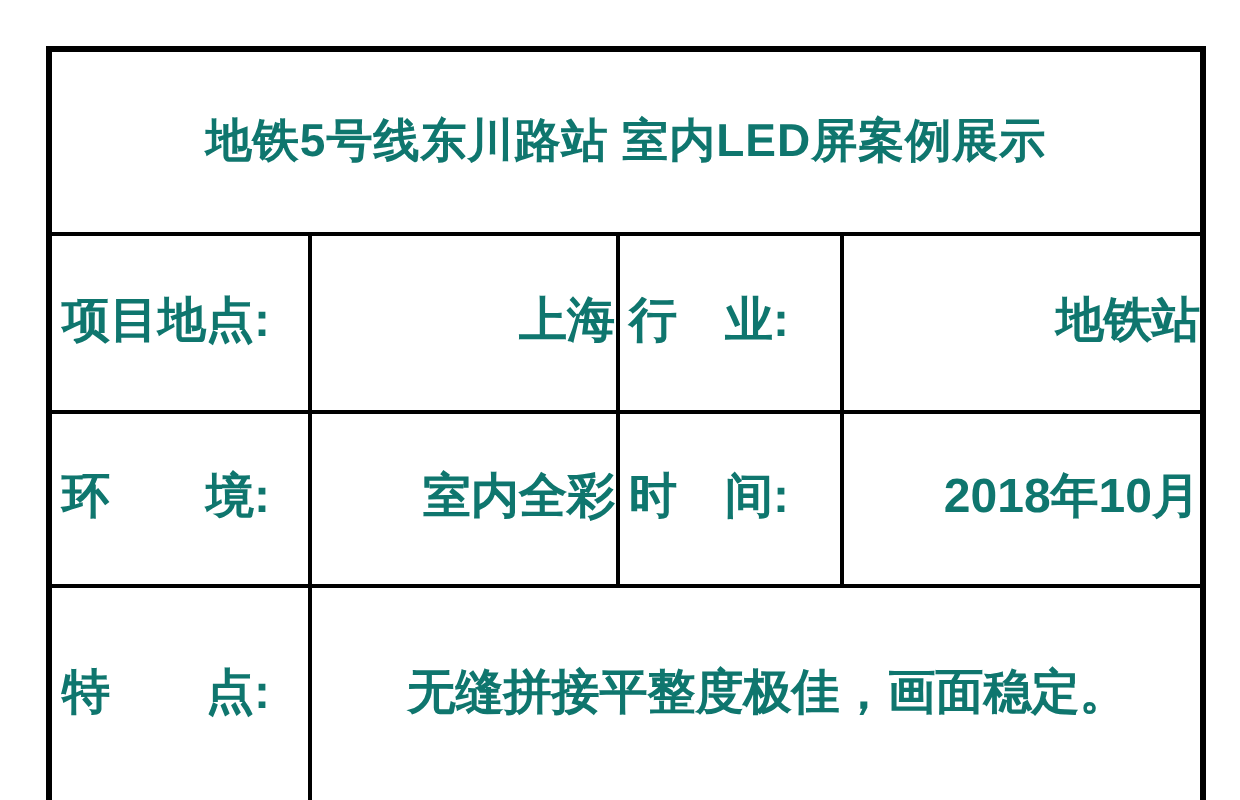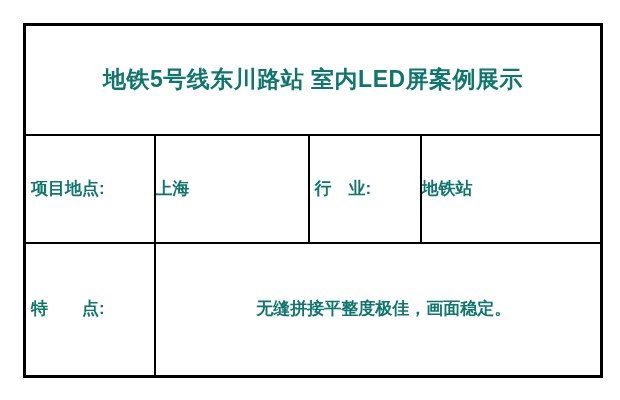--- a/index.html
+++ b/index.html
@@ -16,38 +16,38 @@
     top: 23px;
     width: 577px;
     height: 355px;
     border-collapse: collapse;
     table-layout: fixed;
     color: #0f766e;
   }
   .case-table td {
     border: 2px solid #000000;
     font-weight: bold;
-    font-size: 17px;
+    font-size: 24px;
     line-height: 1.2;
     vertical-align: middle;
     overflow: hidden;
     white-space: nowrap;
   }
   .case-table { border: 3px solid #000000; }
   .case-table td.title-cell {
     text-align: center;
     font-size: 23px;
     letter-spacing: 0.5px;
   }
   .case-table td.label-cell {
     text-align: left;
     padding-left: 5px;
   }
   .case-table td.value-cell {
-    text-align: left;
+    text-align: right;
   }
   .case-table td.feature-cell {
     text-align: center;
     padding-left: 12px;
   }
   tr.row-title  { height: 92px; }
   tr.row-1      { height: 89px; }
   tr.row-2      { height: 87px; }
   tr.row-3      { height: 111px; }
   col.c1 { width: 130px; }
@@ -68,18 +68,24 @@
   <tbody>
     <tr class="row-title">
       <td class="title-cell" colspan="4">地铁5号线东川路站 室内LED屏案例展示</td>
     </tr>
     <tr class="row-1">
       <td class="label-cell">项目地点:</td>
       <td class="value-cell">上海</td>
       <td class="label-cell">行　业:</td>
       <td class="value-cell">地铁站</td>
     </tr>
+    <tr class="row-2">
+      <td class="label-cell">环　　境:</td>
+      <td class="value-cell">室内全彩</td>
+      <td class="label-cell">时　间:</td>
+      <td class="value-cell">2018年10月</td>
+    </tr>
     <tr class="row-3">
       <td class="label-cell">特　　点:</td>
       <td class="feature-cell" colspan="3">无缝拼接平整度极佳，画面稳定。</td>
     </tr>
   </tbody>
 </table>
 
 </body></html>

